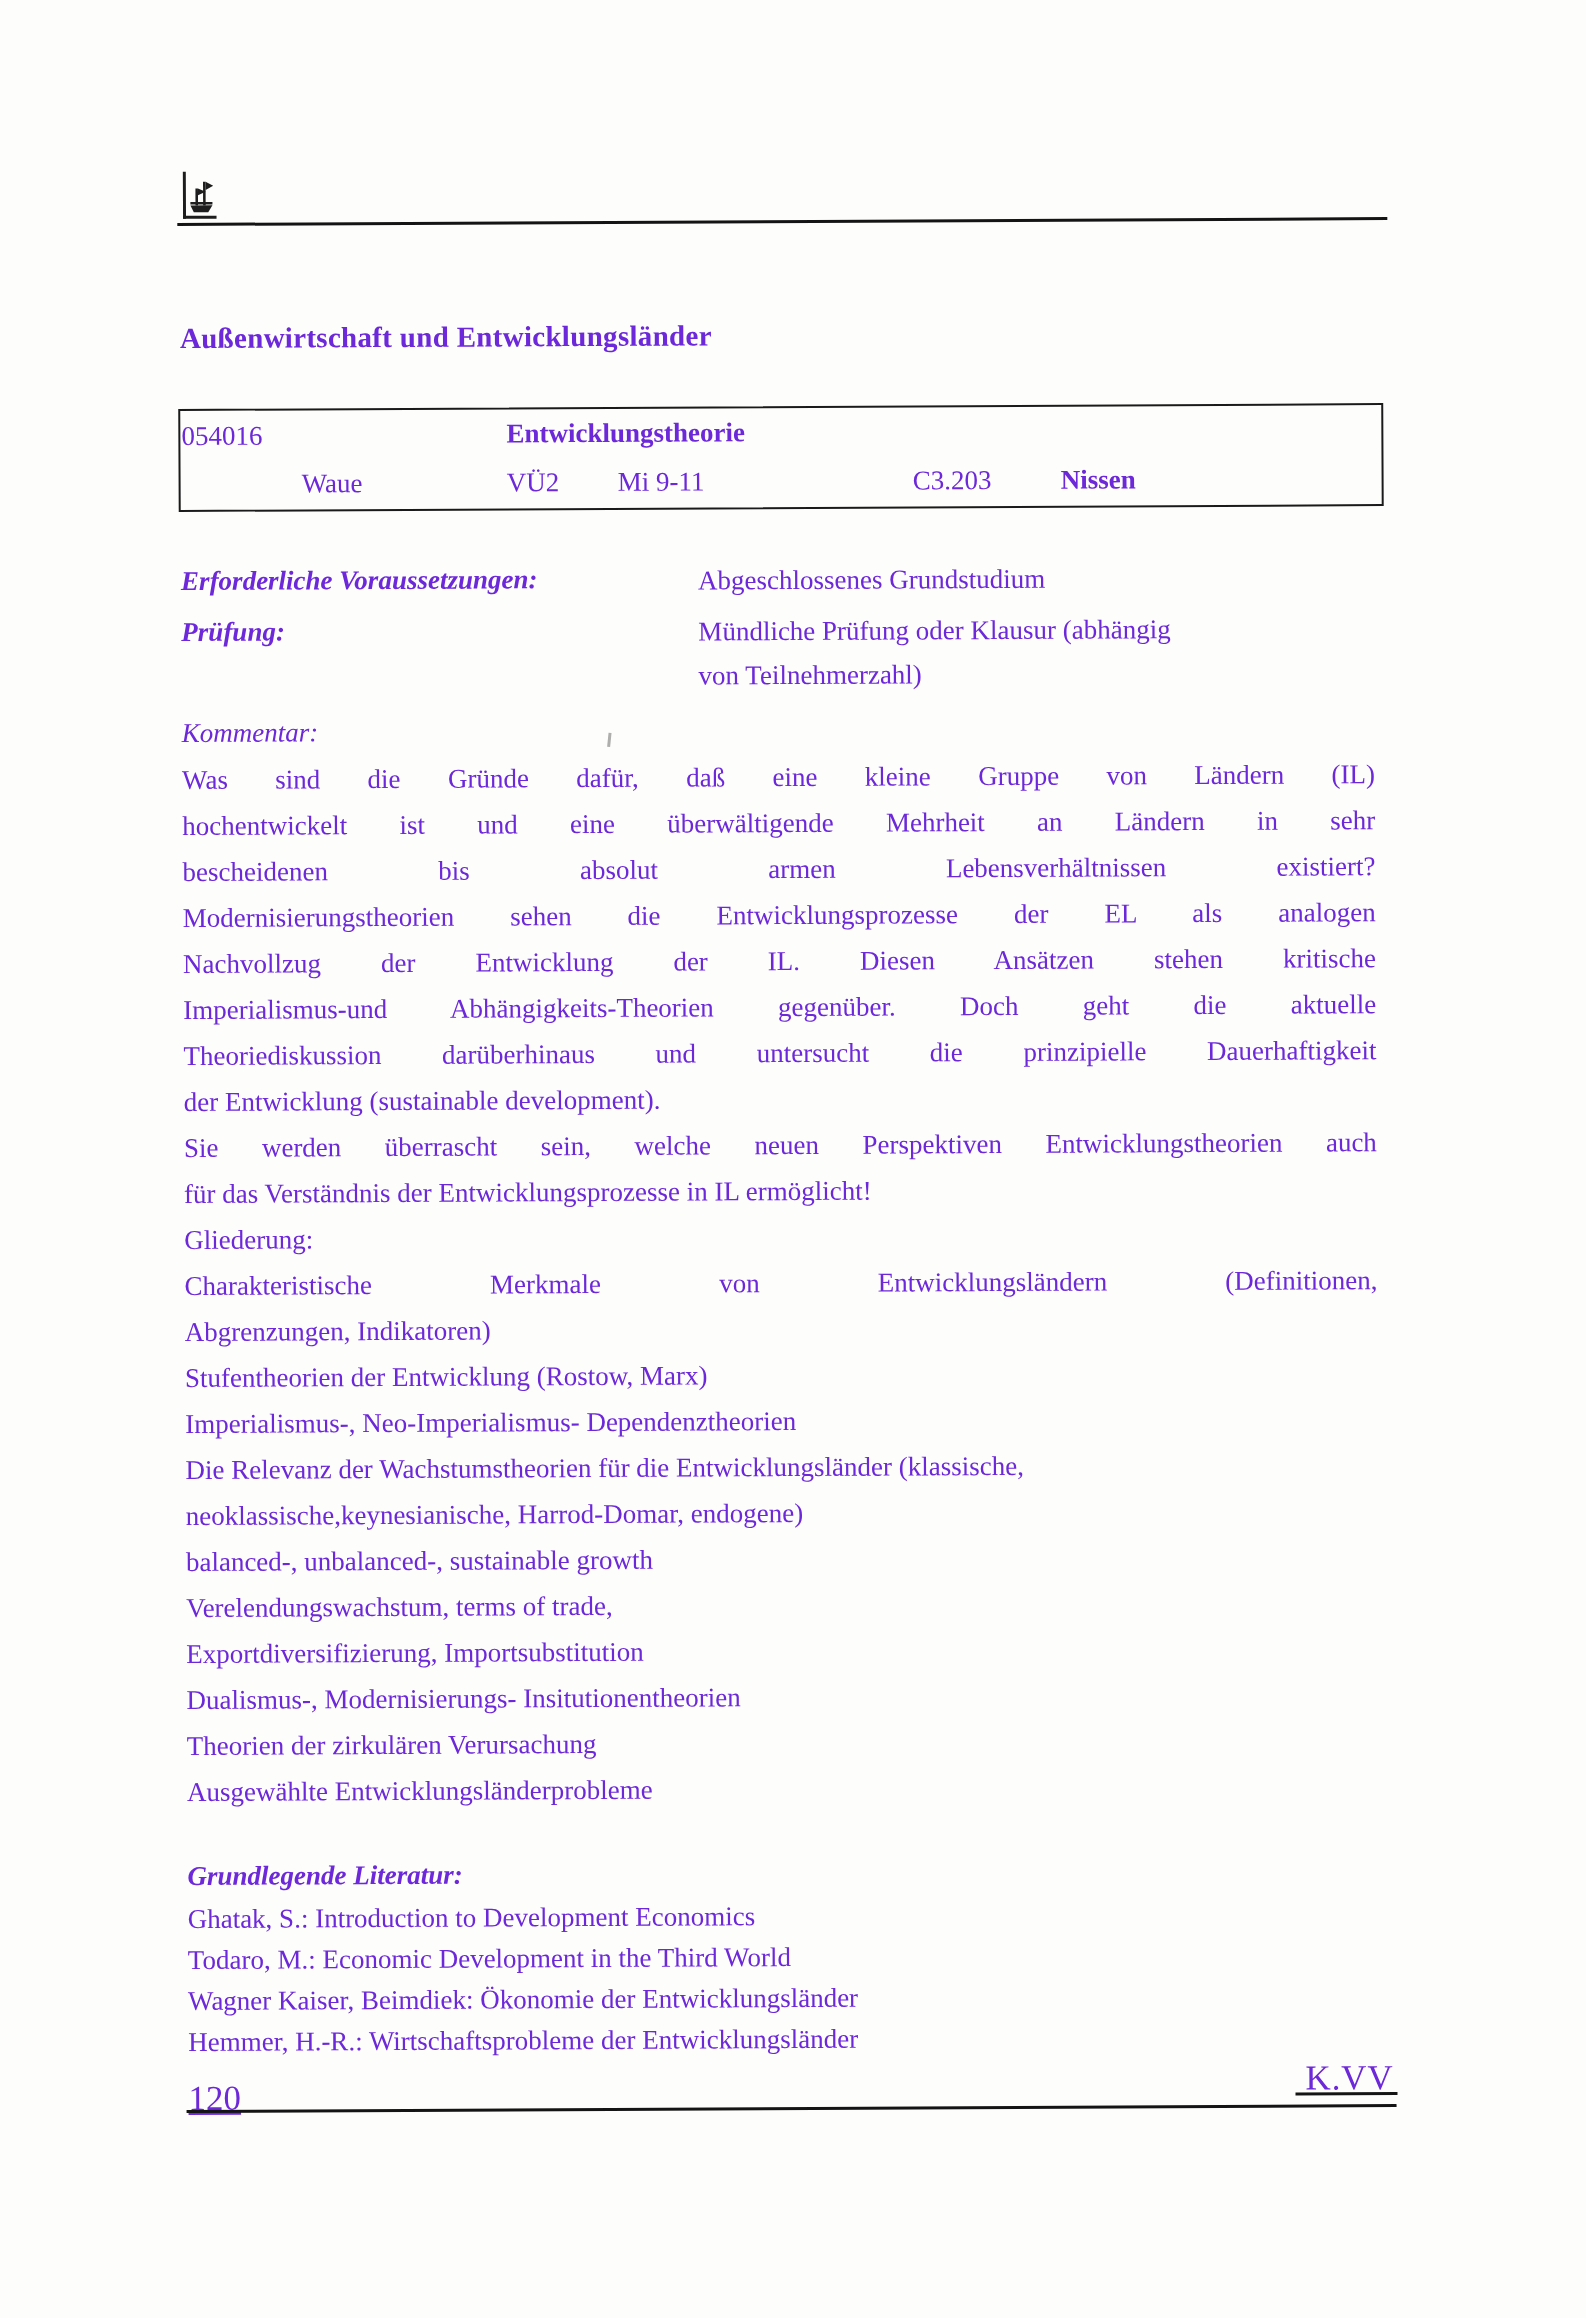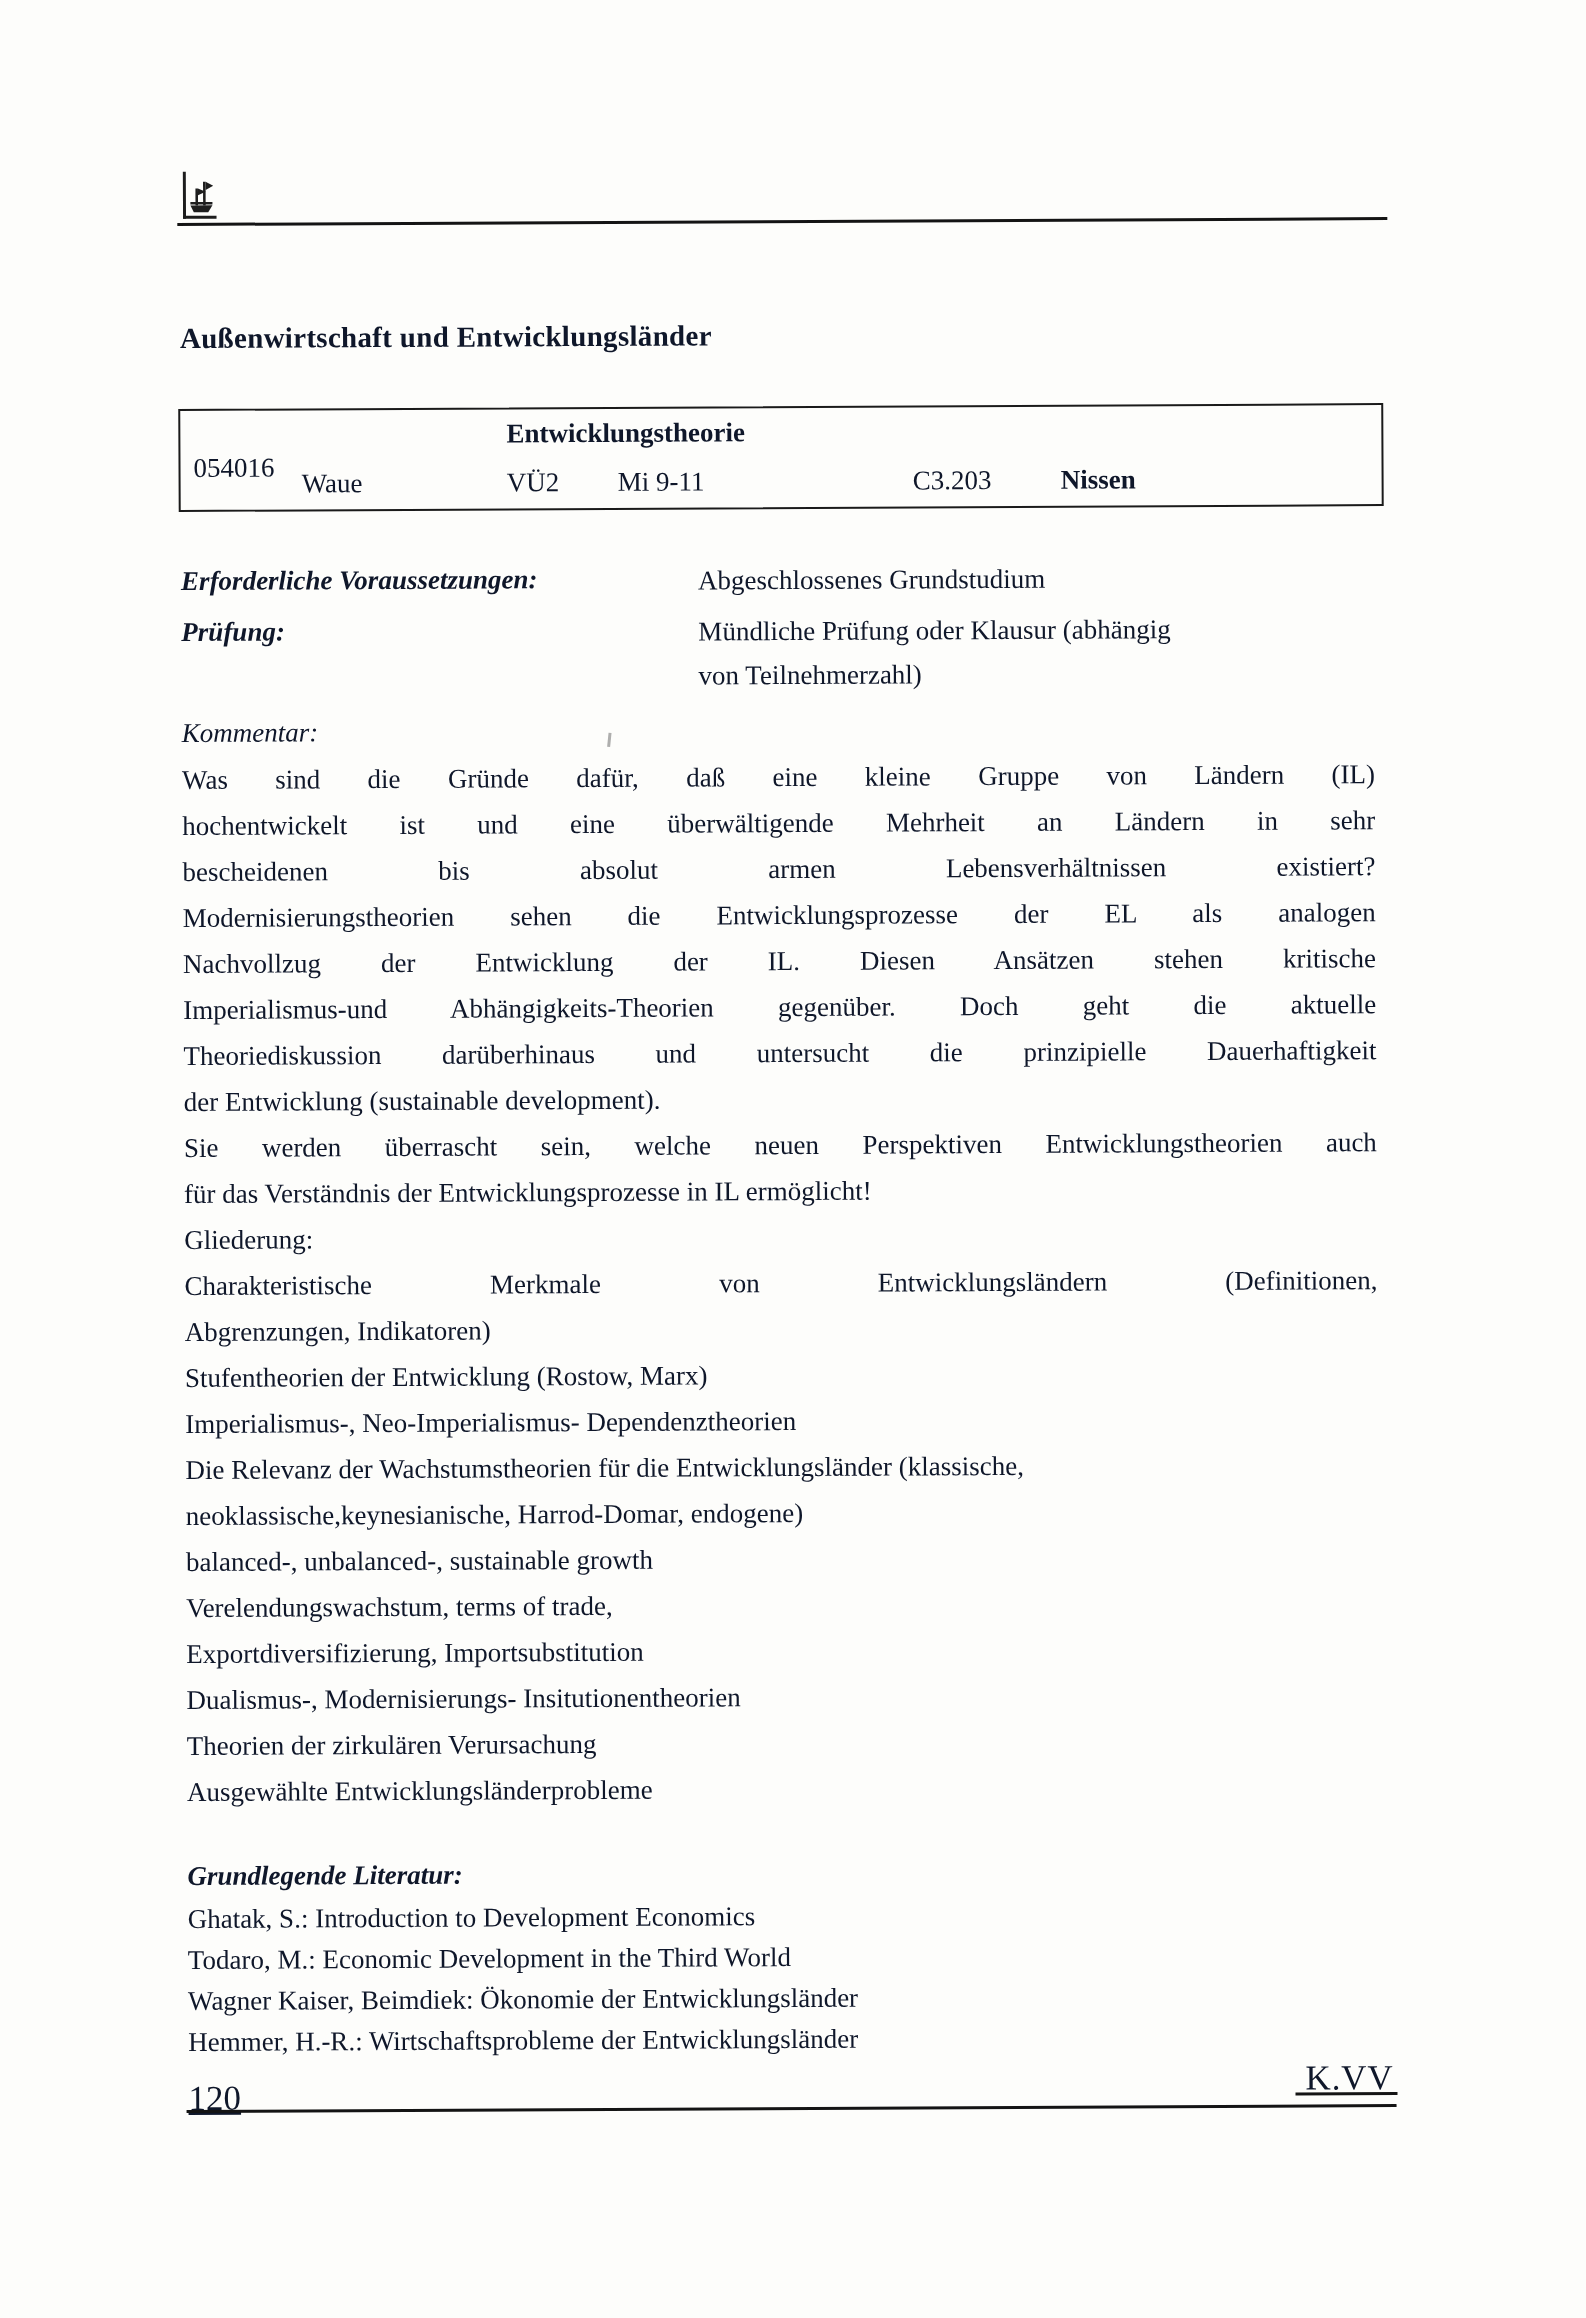--- a/index.html
+++ b/index.html
@@ -2,38 +2,38 @@
 <html style="font-size:13.6px"><head>
 <meta charset="utf-8">
 <style>
   html,body{margin:0;padding:0;background:#ffffff;}
   .page{
     position:relative;
     width:1587px;height:2319px;
     background:#fdfdfb;
     overflow:hidden;
     font-family:"Liberation Serif","DejaVu Serif",serif;
-    color:#0f172a;
+    color:#6d28d9;
   }
   .content{position:absolute;inset:0;transform:rotate(-0.28deg);transform-origin:50% 42%;}
 
   .logo{position:absolute;left:184px;top:165px;width:39px;height:53px;}
   .top-rule{position:absolute;left:181px;top:220px;width:1210px;height:2.6px;background:#141414;}
 
   .section-title{
     position:absolute;left:183px;top:319px;
     font-size:29px;font-weight:700;letter-spacing:0.3px;margin:0;
   }
 
   .course-box{
     position:absolute;left:181px;top:406px;width:1205px;height:103px;
     border:2.6px solid #1a1a1a;box-sizing:border-box;background:transparent;
   }
   .course-box span{position:absolute;font-size:27px;white-space:nowrap;}
-  .c-num{left:13px;top:10.2px;margin-top:32px;}
+  .c-num{left:1px;top:10.2px;}
   .c-title{left:326px;top:8.5px;font-weight:700;}
   .c-lect{left:121px;top:58px;}
   .c-type{left:326px;top:58px;}
   .c-time{left:437px;top:58px;}
   .c-room{left:732px;top:58px;}
   .c-exam{left:880px;top:58px;font-weight:700;font-family:Liberation Serif, serif;}
 
   .lbl{position:absolute;left:183px;font-size:27px;font-weight:700;font-style:italic;white-space:nowrap;}
   .val{position:absolute;left:700px;font-size:27px;white-space:nowrap;}
   .lbl-prereq{top:563px;}

